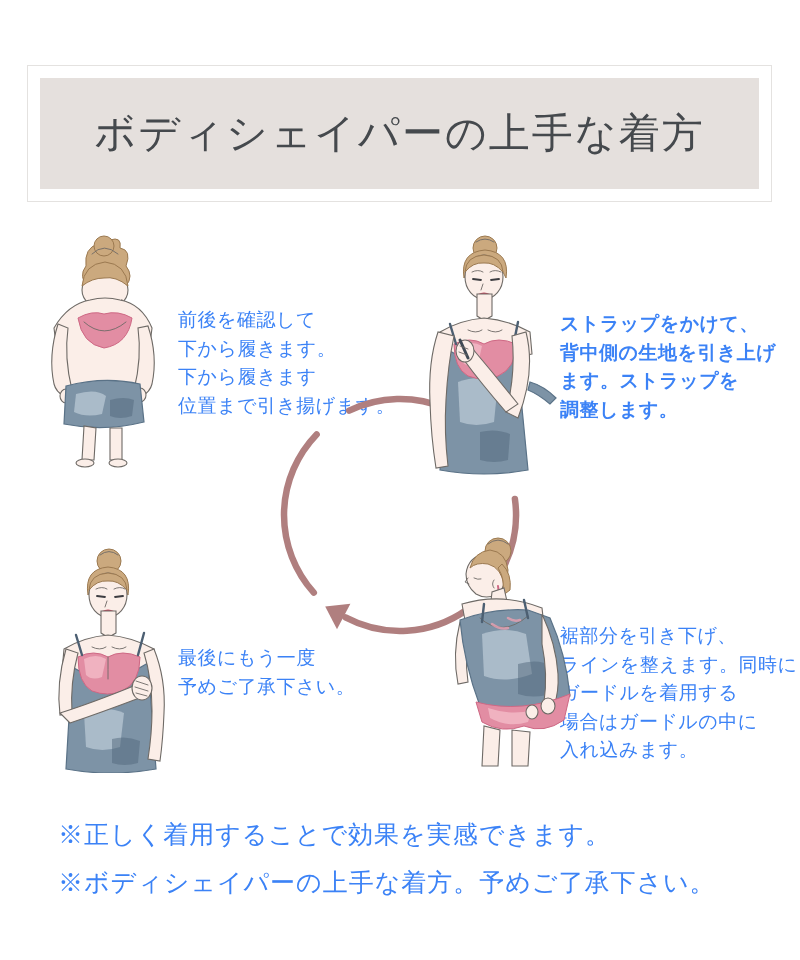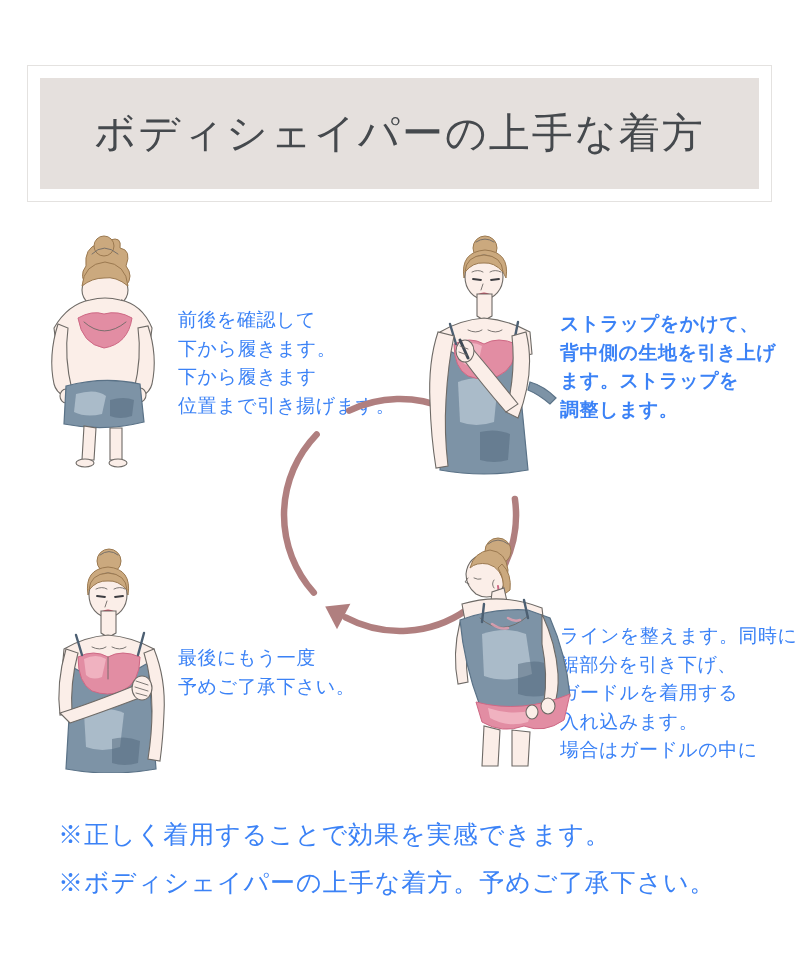--- a/index.html
+++ b/index.html
@@ -198,25 +198,25 @@
   </div>
 
   <div id="text-step2" class="step-text">
     <div>ストラップをかけて、</div>
     <div>背中側の生地を引き上げ</div>
     <div>ます。ストラップを</div>
     <div>調整します。</div>
   </div>
 
   <div id="text-step3" class="step-text">
+    <div>裾部分を引き下げ、</div>
     <div>ラインを整えます。同時に</div>
-    <div>裾部分を引き下げ、</div>
     <div>ガードルを着用する</div>
+    <div>場合はガードルの中に</div>
     <div>入れ込みます。</div>
-    <div>場合はガードルの中に</div>
   </div>
 
   <div id="text-step4" class="step-text">
     <div>最後にもう一度</div>
     <div>予めご了承下さい。</div>
   </div>
 
   <div id="note-1" class="note-line">※正しく着用することで効果を実感できます。</div>
   <div id="note-2" class="note-line">※ボディシェイパーの上手な着方。予めご了承下さい。</div>
 

